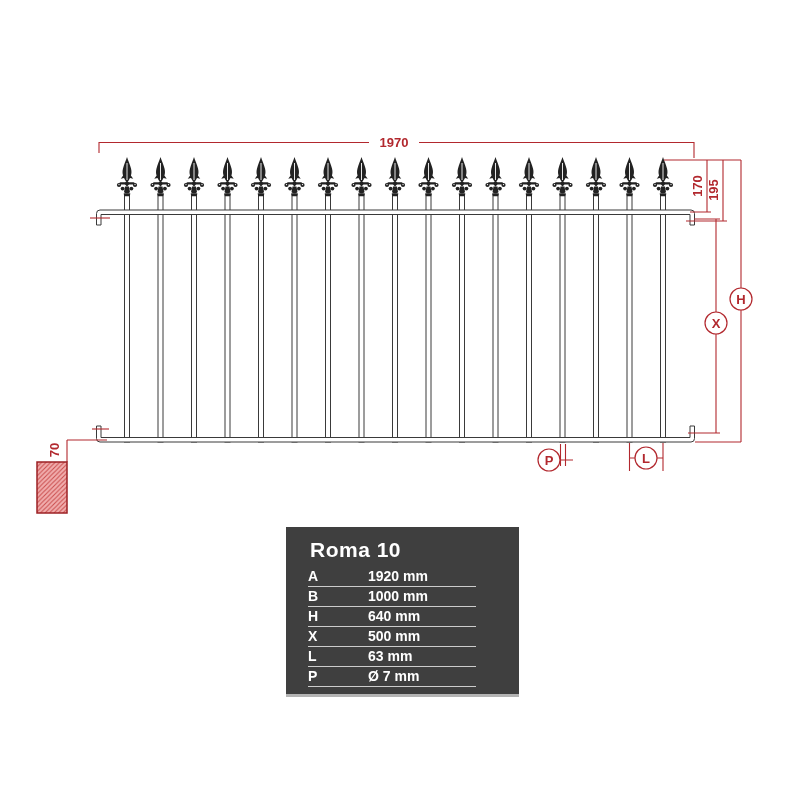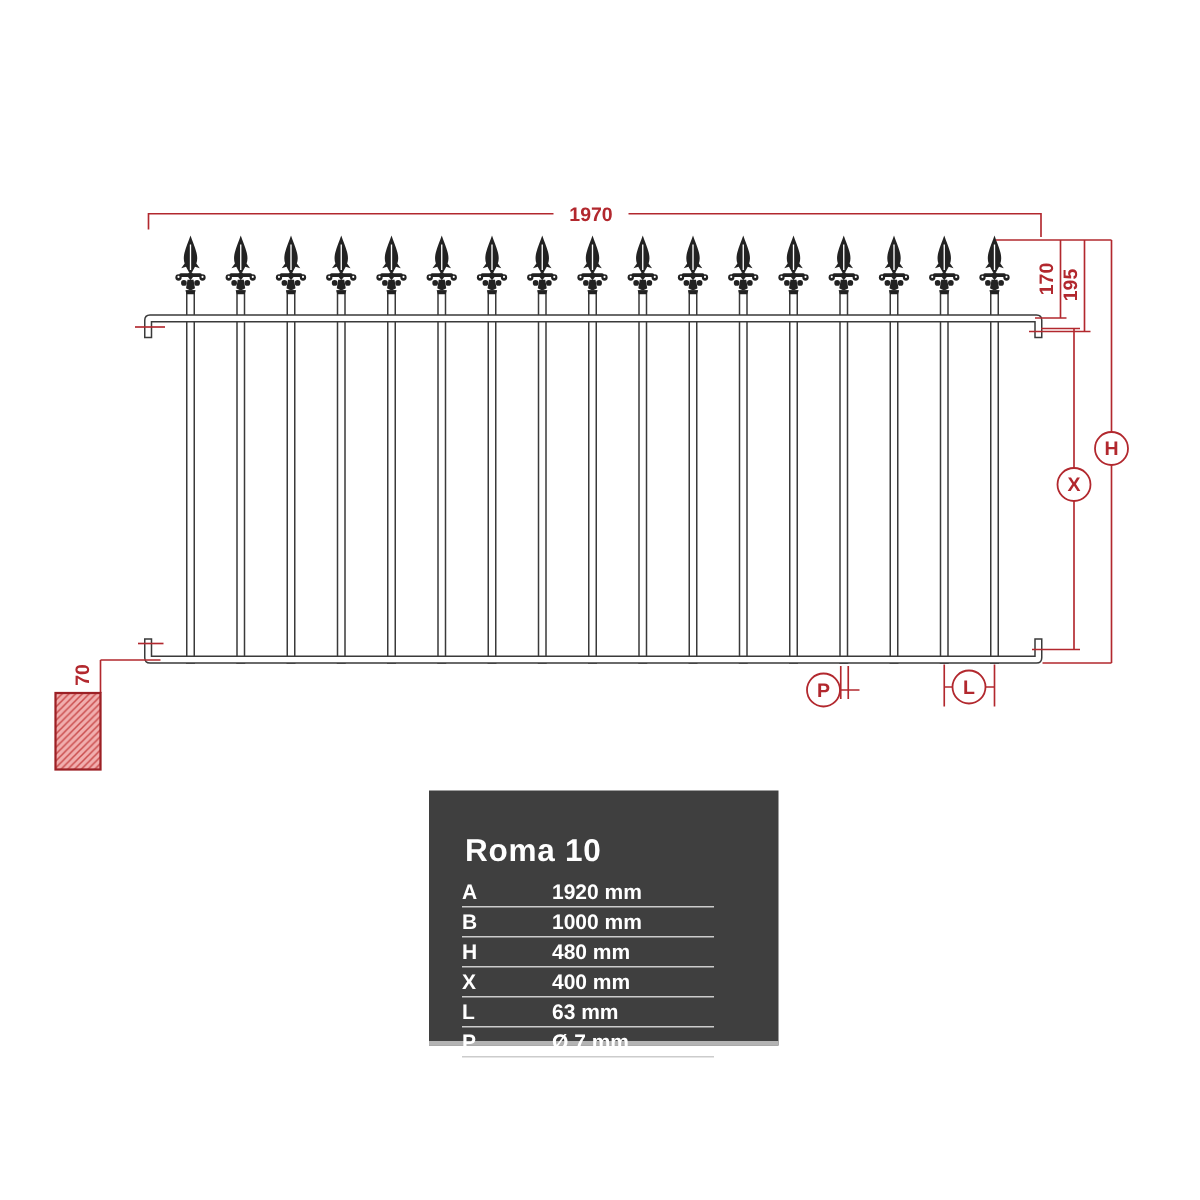--- a/index.html
+++ b/index.html
@@ -10,21 +10,21 @@
   svg text{font-family:"Liberation Sans", sans-serif;}
   .dim-label{font-size:13px;font-weight:bold;fill:#b2282e;}
   .ref-letter{font-size:13px;font-weight:bold;fill:#b2282e;text-anchor:middle;}
   
   .spec-table{
     position:absolute;left:286px;top:527px;width:233px;height:170px;
     background:#3f3f3f;color:#ffffff;box-sizing:border-box;
     border-bottom:3px solid #b3b3b3;padding:9px 0 0 22px;
   }
   .spec-title{
-    font-size:21px;font-weight:bold;letter-spacing:0.5px;margin:20px 0 5px 2px;
+    font-size:21px;font-weight:bold;letter-spacing:0.5px;margin:2px 0 5px 2px;
   }
   .spec-row{
     display:flex;width:168px;border-bottom:1px solid #cccccc;
     font-size:14px;font-weight:bold;line-height:19px;height:19px;
   }
   .spec-key{width:60px;}
   .spec-val{flex:1;}
 </style>
 </head>
 <body>
@@ -132,25 +132,25 @@
     <div class="spec-row">
       <span class="spec-key">A</span>
       <span class="spec-val">1920 mm</span>
     </div>
     <div class="spec-row">
       <span class="spec-key">B</span>
       <span class="spec-val">1000 mm</span>
     </div>
     <div class="spec-row">
       <span class="spec-key">H</span>
-      <span class="spec-val">480 mm</span>
+      <span class="spec-val">640 mm</span>
     </div>
     <div class="spec-row">
       <span class="spec-key">X</span>
-      <span class="spec-val">400 mm</span>
+      <span class="spec-val">500 mm</span>
     </div>
     <div class="spec-row">
       <span class="spec-key">L</span>
       <span class="spec-val">63 mm</span>
     </div>
     <div class="spec-row">
       <span class="spec-key">P</span>
       <span class="spec-val">Ø 7 mm</span>
     </div>
   </div>

